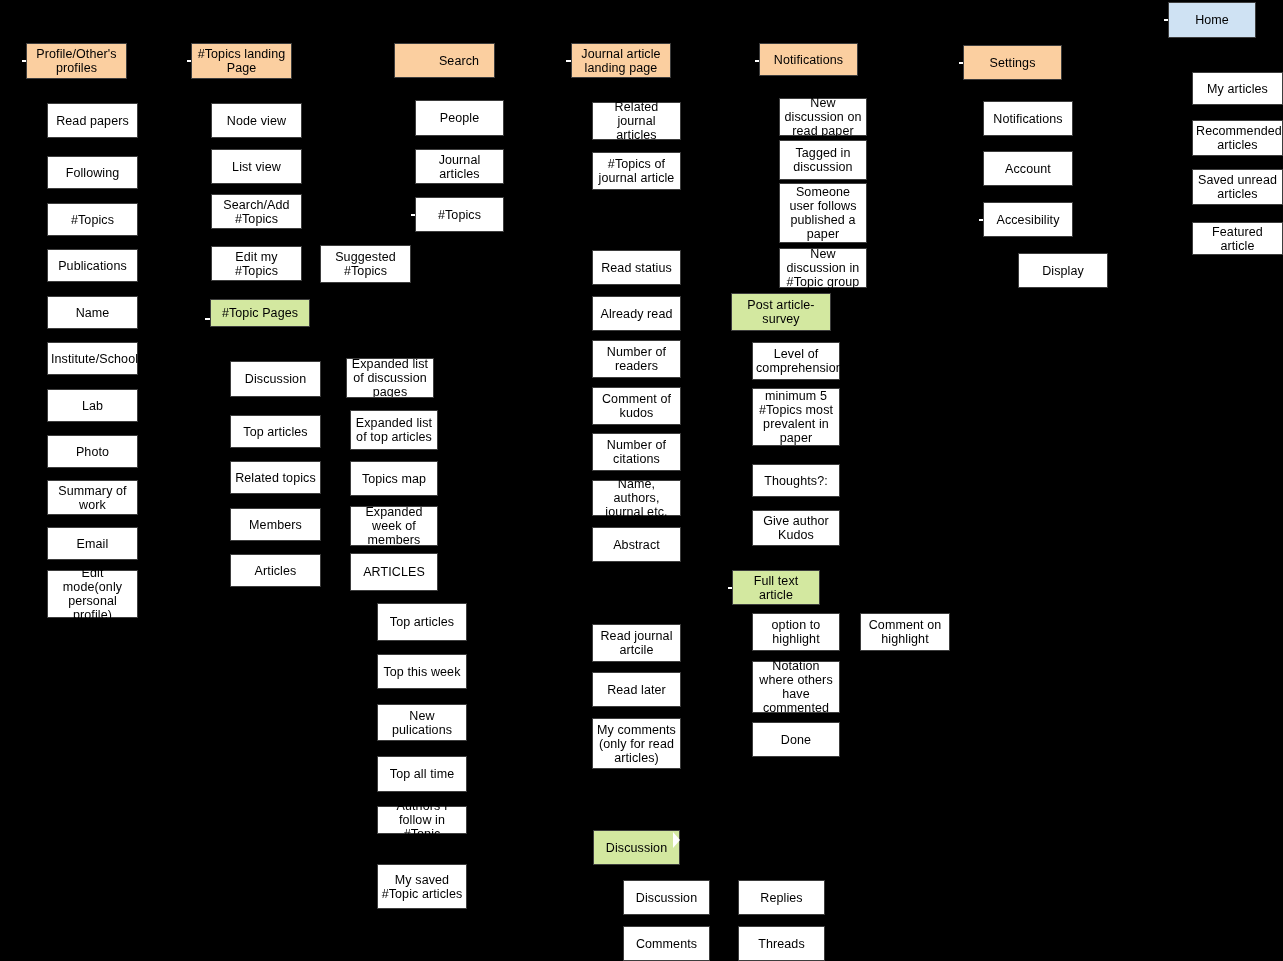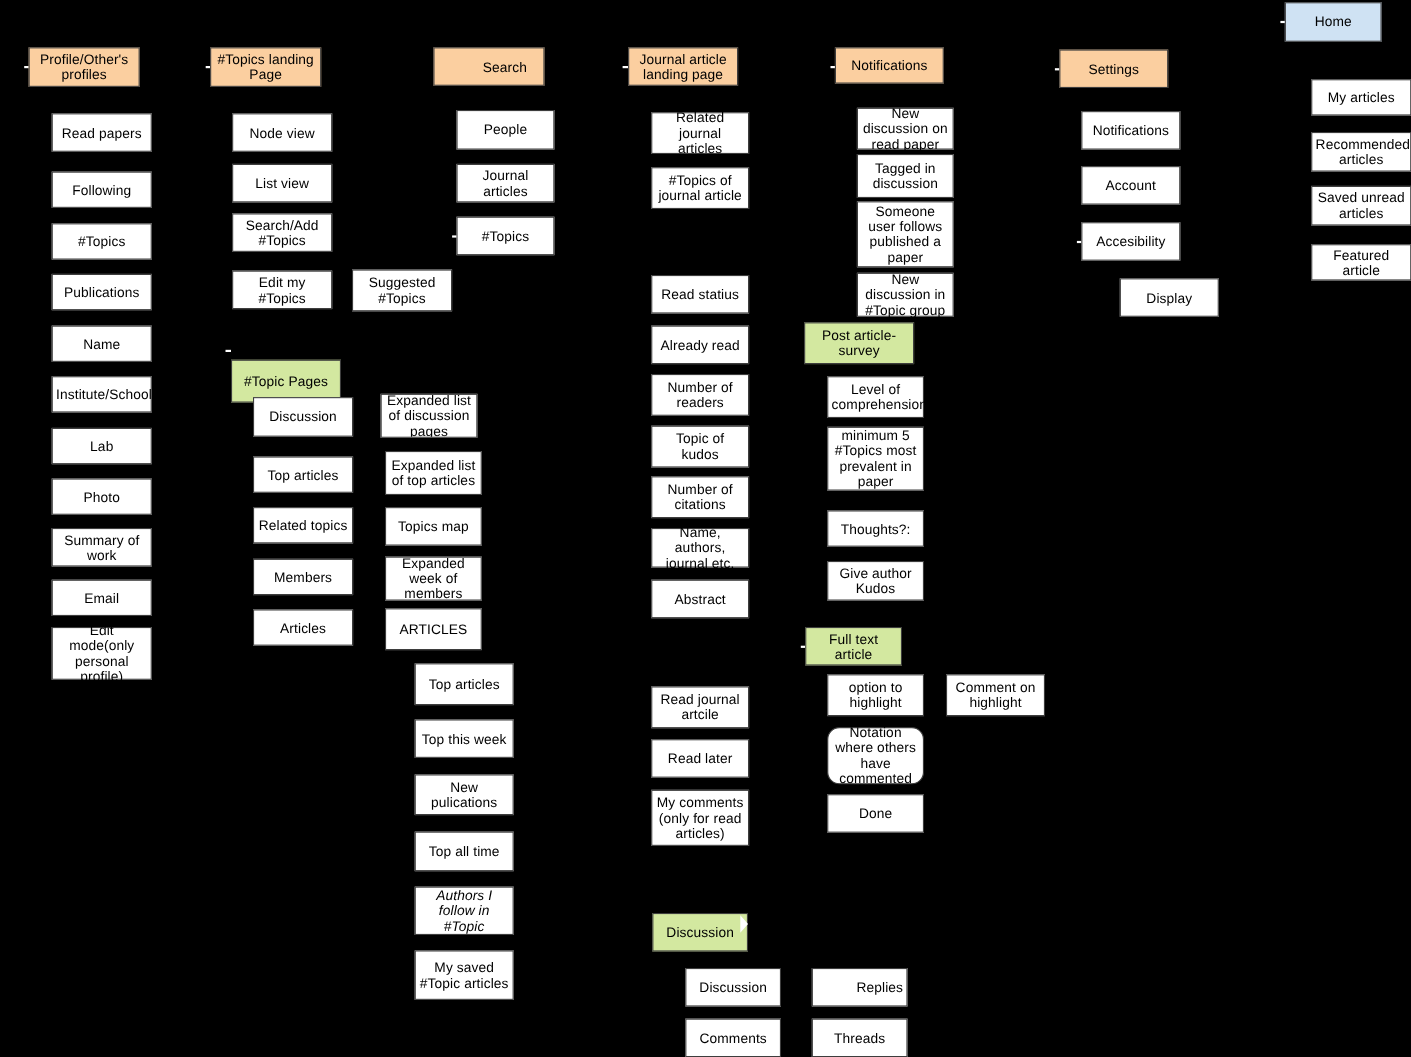--- a/index.html
+++ b/index.html
@@ -133,21 +133,21 @@
   <div class="node" style="left:211px; top:194px; width:91px; height:35px;">
     <span class="label">Search/Add #Topics</span>
   </div>
   <div class="node" style="left:211px; top:246px; width:91px; height:35px;">
     <span class="label">Edit my #Topics</span>
   </div>
   <div class="node" style="left:320px; top:245px; width:91px; height:38px;">
     <span class="label">Suggested #Topics</span>
   </div>
   <div class="stub" style="left:205px; top:318px;"></div>
-  <div class="node green" style="left:210px; top:299px; width:100px; height:39px;margin-top:28px;">
+  <div class="node green" style="left:210px; top:299px; width:100px; height:28px;">
     <span class="label">#Topic Pages</span>
   </div>
 
   <div class="node" style="left:230px; top:361px; width:91px; height:36px;">
     <span class="label">Discussion</span>
   </div>
   <div class="node" style="left:230px; top:415px; width:91px; height:33px;">
     <span class="label">Top articles</span>
   </div>
   <div class="node" style="left:230px; top:461px; width:91px; height:33px;">
@@ -181,21 +181,21 @@
   </div>
   <div class="node" style="left:377px; top:654px; width:90px; height:35px;">
     <span class="label">Top this week</span>
   </div>
   <div class="node" style="left:377px; top:704px; width:90px; height:37px;">
     <span class="label">New pulications</span>
   </div>
   <div class="node" style="left:377px; top:756px; width:90px; height:36px;">
     <span class="label">Top all time</span>
   </div>
-  <div class="node" style="left:377px; top:806px; width:90px; height:44px;font-style:italic;">
+  <div class="node" style="left:377px; top:806px; width:90px; height:28px;">
     <span class="label">Authors I follow in #Topic</span>
   </div>
   <div class="node" style="left:377px; top:864px; width:90px; height:45px;">
     <span class="label">My saved #Topic articles</span>
   </div>
 
   <div class="node orange" style="left:394px; top:43px; width:101px; height:35px;padding-left:32px;">
     <span class="label">Search</span>
   </div>
   <div class="node" style="left:415px; top:100px; width:89px; height:36px;">
@@ -223,21 +223,21 @@
   <div class="node" style="left:592px; top:250px; width:89px; height:35px;align-items:center;">
     <span class="label">Read statius</span>
   </div>
   <div class="node" style="left:592px; top:296px; width:89px; height:35px;">
     <span class="label">Already read</span>
   </div>
   <div class="node" style="left:592px; top:340px; width:89px; height:38px;">
     <span class="label">Number of readers</span>
   </div>
   <div class="node" style="left:592px; top:387px; width:89px; height:38px;">
-    <span class="label">Topic of kudos</span>
+    <span class="label">Comment of kudos</span>
   </div>
   <div class="node" style="left:592px; top:433px; width:89px; height:38px;">
     <span class="label">Number of citations</span>
   </div>
   <div class="node" style="left:592px; top:480px; width:89px; height:36px;">
     <span class="label">Name, authors, journal etc.</span>
   </div>
   <div class="node" style="left:592px; top:527px; width:89px; height:35px;">
     <span class="label">Abstract</span>
   </div>
@@ -255,21 +255,21 @@
   <div class="node green" style="left:593px; top:830px; width:87px; height:35px;">
     <span class="label">Discussion</span>
   </div>
   <div class="arrowstub" style="left:673px; top:832px;"></div>
   <div class="node" style="left:623px; top:880px; width:87px; height:35px;">
     <span class="label">Discussion</span>
   </div>
   <div class="node" style="left:623px; top:926px; width:87px; height:35px;">
     <span class="label">Comments</span>
   </div>
-  <div class="node" style="left:738px; top:880px; width:87px; height:35px;text-align:right;">
+  <div class="node" style="left:738px; top:880px; width:87px; height:35px;">
     <span class="label">Replies</span>
   </div>
   <div class="node" style="left:738px; top:926px; width:87px; height:35px;">
     <span class="label">Threads</span>
   </div>
 
   <div class="stub" style="left:755px; top:60px;"></div>
   <div class="node orange" style="left:759px; top:43px; width:99px; height:33px;">
     <span class="label">Notifications</span>
   </div>
@@ -305,21 +305,21 @@
   <div class="stub" style="left:728px; top:587px;"></div>
   <div class="node green" style="left:732px; top:570px; width:88px; height:35px;">
     <span class="label">Full text article</span>
   </div>
   <div class="node" style="left:752px; top:613px; width:88px; height:38px;">
     <span class="label">option to highlight</span>
   </div>
   <div class="node" style="left:860px; top:613px; width:90px; height:38px;">
     <span class="label">Comment on highlight</span>
   </div>
-  <div class="node" style="left:752px; top:661px; width:88px; height:52px;border-radius:11px;">
+  <div class="node" style="left:752px; top:661px; width:88px; height:52px;">
     <span class="label">Notation where others have commented</span>
   </div>
   <div class="node" style="left:752px; top:722px; width:88px; height:35px;">
     <span class="label">Done</span>
   </div>
 
   <div class="stub" style="left:959px; top:62px;"></div>
   <div class="node orange" style="left:963px; top:45px; width:99px; height:35px;">
     <span class="label">Settings</span>
   </div>

